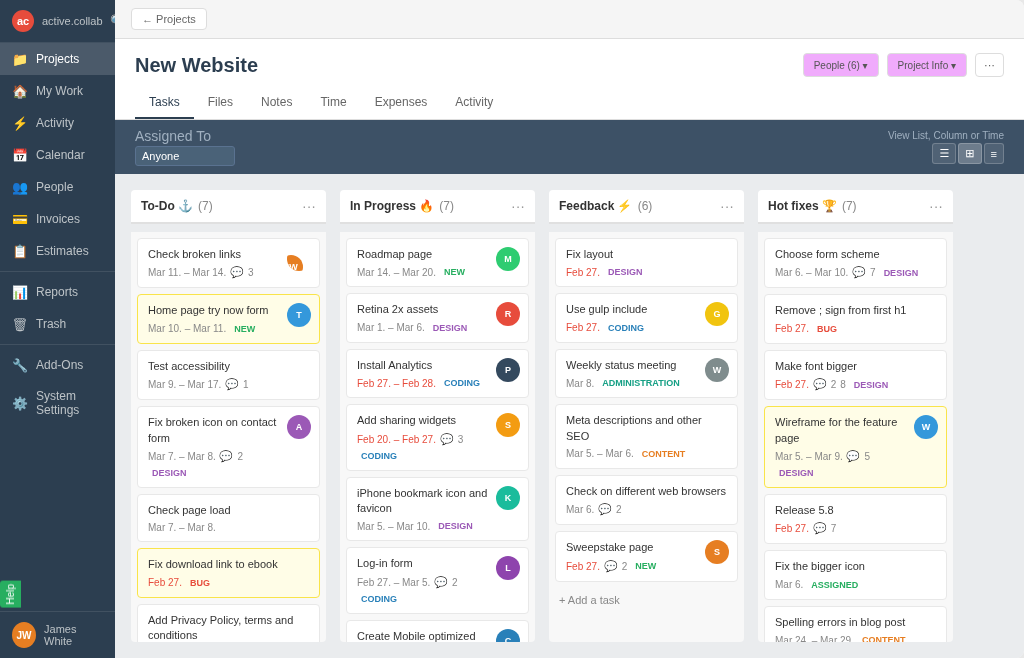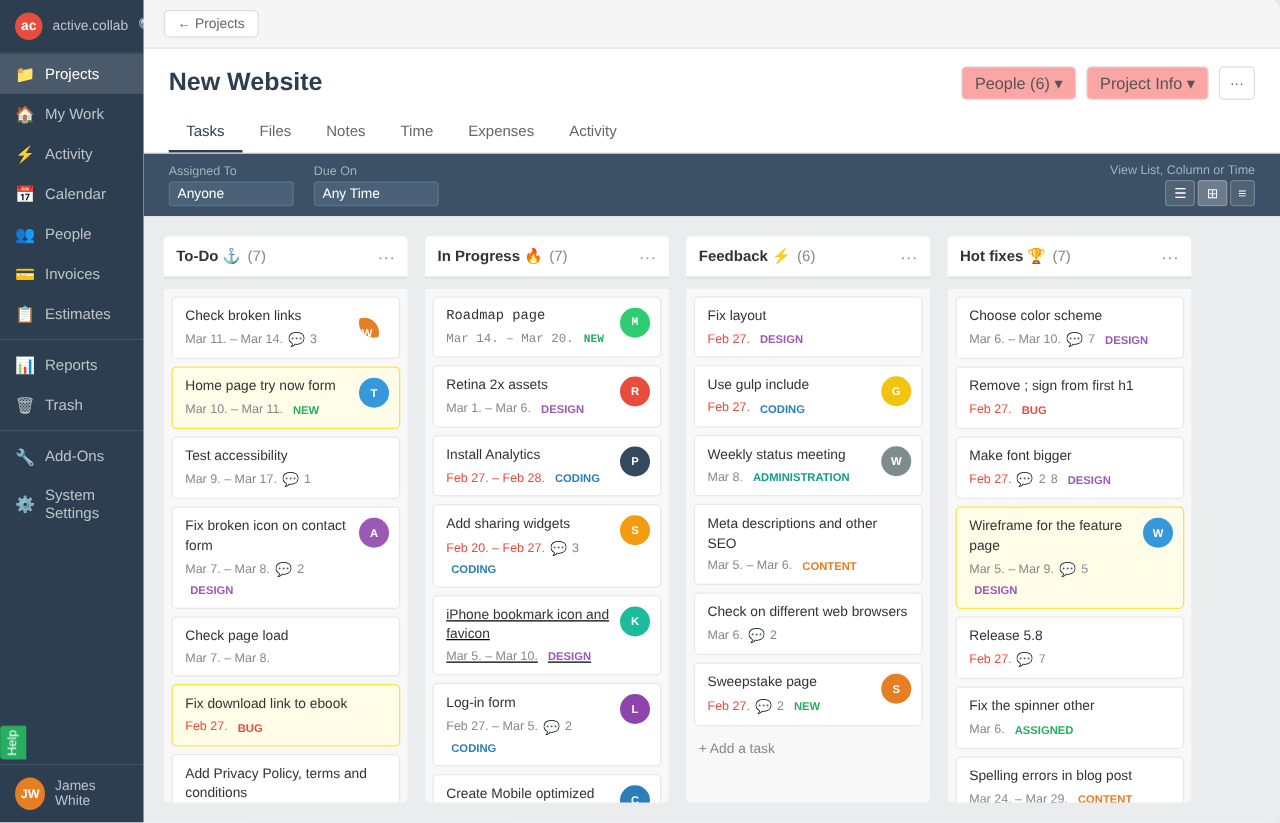--- a/index.html
+++ b/index.html
@@ -22,31 +22,31 @@
 
     
     .main { flex: 1; display: flex; flex-direction: column; background: #f5f5f5; overflow: hidden; border-radius: 0 8px 8px 0; }
     .main-topbar { background: #f5f5f5; padding: 8px 16px; border-bottom: 1px solid #ddd; }
     .breadcrumb-btn { background: white; border: 1px solid #ddd; border-radius: 4px; padding: 4px 10px; font-size: 11px; color: #666; cursor: pointer; display: inline-flex; align-items: center; gap: 4px; }
 
     .project-header { background: white; padding: 14px 20px 0; border-bottom: 1px solid #ddd; }
     .project-header-top { display: flex; align-items: center; justify-content: space-between; margin-bottom: 10px; gap: 40px; }
     .project-title { font-size: 20px; font-weight: 600; color: #2c3e50; }
     .project-header-actions { display: flex; gap: 8px; }
-    .header-btn { background: #fca5a5; border: 1px solid #ddd; border-radius: 4px; padding: 5px 10px; font-size: 13px; color: #555; cursor: pointer; display: inline-flex; align-items: center; gap: 4px; }
+    .header-btn { background: #f0abfc; border: 1px solid #ddd; border-radius: 4px; padding: 5px 10px; font-size: 10px; color: #555; cursor: pointer; display: inline-flex; align-items: center; gap: 4px; }
     .header-btn-more { background: white; border: 1px solid #ddd; border-radius: 4px; padding: 5px 8px; font-size: 11px; color: #555; cursor: pointer; }
 
     .project-tabs { display: flex; gap: 0; }
     .tab { padding: 8px 14px; font-size: 12px; color: #666; cursor: pointer; border-bottom: 2px solid transparent; }
     .tab.active { color: #2c3e50; border-bottom: 2px solid #2c3e50; font-weight: 500; }
 
     
     .filters-bar { background: #3d5166; padding: 8px 20px; display: flex; align-items: center; gap: 16px; }
     .filter-group { display: flex; flex-direction: column; gap: 2px; }
-    .filter-label { color: #a0b0c0; font-size: 10px; }
+    .filter-label { color: #a0b0c0; font-size: 14px; }
     .filter-select { background: #4a6278; border: 1px solid #5a7290; border-radius: 3px; color: white; font-size: 11px; padding: 3px 20px 3px 6px; appearance: none; cursor: pointer; min-width: 100px; }
     .view-controls { margin-left: auto; display: flex; flex-direction: column; align-items: flex-end; gap: 2px; }
     .view-label { color: #a0b0c0; font-size: 10px; }
     .view-buttons { display: flex; gap: 2px; }
     .view-btn { background: rgba(255,255,255,0.1); border: 1px solid rgba(255,255,255,0.2); border-radius: 3px; color: white; padding: 3px 6px; cursor: pointer; font-size: 11px; }
     .view-btn.active { background: rgba(255,255,255,0.25); }
 
     
     .kanban-board { flex: 1; overflow-x: auto; overflow-y: hidden; padding: 16px; display: flex; gap: 14px; background: #eaecee; }
     .kanban-column { width: 195px; flex-shrink: 0; display: flex; flex-direction: column; gap: 8px; border-radius: 31px; }
@@ -167,26 +167,20 @@
     </div>
   </div>
 
   <div class="filters-bar">
     <div class="filter-group">
       <span class="filter-label">Assigned To</span>
       <select class="filter-select">
         <option>Anyone</option>
       </select>
     </div>
-    <div class="filter-group">
-      <span class="filter-label">Due On</span>
-      <select class="filter-select">
-        <option>Any Time</option>
-      </select>
-    </div>
     <div class="view-controls">
       <span class="view-label">View List, Column or Time</span>
       <div class="view-buttons">
         <button class="view-btn">☰</button>
         <button class="view-btn active">⊞</button>
         <button class="view-btn">≡</button>
       </div>
     </div>
   </div>
 
@@ -255,21 +249,21 @@
 
       </div>
     </div>
 
     <div class="kanban-column">
       <div class="column-header">
         <span class="column-title">In Progress 🔥 <span class="column-count">(7)</span></span>
         <span class="column-menu">···</span>
       </div>
       <div class="column-cards">
-        <div class="card" style="padding-right:36px;font-family:Liberation Mono, monospace;">
+        <div class="card" style="padding-right:36px;">
           <div class="card-title">Roadmap page</div>
           <div class="card-meta">
             <span>Mar 14. – Mar 20.</span>
             <span class="card-tag tag-new">NEW</span>
           </div>
           <div class="avatar-circle" style="background:#2ecc71; position:absolute; top:8px; right:8px; width:24px;height:24px;font-size:9px;">M</div>
         </div>
         <div class="card" style="padding-right:36px;">
           <div class="card-title">Retina 2x assets</div>
           <div class="card-meta">
@@ -289,21 +283,21 @@
         <div class="card" style="padding-right:36px;">
           <div class="card-title">Add sharing widgets</div>
           <div class="card-meta">
             <span class="card-date-red">Feb 20. – Feb 27.</span>
             <span class="meta-icon">💬</span>
               <span>3</span>
             <span class="card-tag tag-coding">CODING</span>
           </div>
           <div class="avatar-circle" style="background:#f39c12; position:absolute; top:8px; right:8px; width:24px;height:24px;font-size:9px;">S</div>
         </div>
-        <div class="card" style="padding-right:36px;text-decoration:underline;">
+        <div class="card" style="padding-right:36px;">
           <div class="card-title">iPhone bookmark icon and favicon</div>
           <div class="card-meta">
             <span>Mar 5. – Mar 10.</span>
             <span class="card-tag tag-design">DESIGN</span>
           </div>
           <div class="avatar-circle" style="background:#1abc9c; position:absolute; top:8px; right:8px; width:24px;height:24px;font-size:9px;">K</div>
         </div>
         <div class="card" style="padding-right:36px;">
           <div class="card-title">Log-in form</div>
           <div class="card-meta">
@@ -381,21 +375,21 @@
       </div>
     </div>
 
     <div class="kanban-column">
       <div class="column-header">
         <span class="column-title">Hot fixes 🏆 <span class="column-count">(7)</span></span>
         <span class="column-menu">···</span>
       </div>
       <div class="column-cards">
         <div class="card">
-          <div class="card-title">Choose color scheme</div>
+          <div class="card-title">Choose form scheme</div>
           <div class="card-meta">
             <span>Mar 6. – Mar 10.</span>
             <span class="meta-icon">💬</span>
               <span>7</span>
             <span class="card-tag tag-design">DESIGN</span>
           </div>
         </div>
         <div class="card">
           <div class="card-title">Remove ; sign from first h1</div>
           <div class="card-meta">
@@ -425,21 +419,21 @@
         </div>
         <div class="card">
           <div class="card-title">Release 5.8</div>
           <div class="card-meta">
             <span class="card-date-red">Feb 27.</span>
             <span class="meta-icon">💬</span>
               <span>7</span>
           </div>
         </div>
         <div class="card">
-          <div class="card-title">Fix the spinner other</div>
+          <div class="card-title">Fix the bigger icon</div>
           <div class="card-meta">
             <span>Mar 6.</span>
             <span class="card-tag tag-assigned">ASSIGNED</span>
           </div>
         </div>
         <div class="card">
           <div class="card-title">Spelling errors in blog post</div>
           <div class="card-meta">
             <span>Mar 24. – Mar 29.</span>
             <span class="card-tag tag-content">CONTENT</span>

